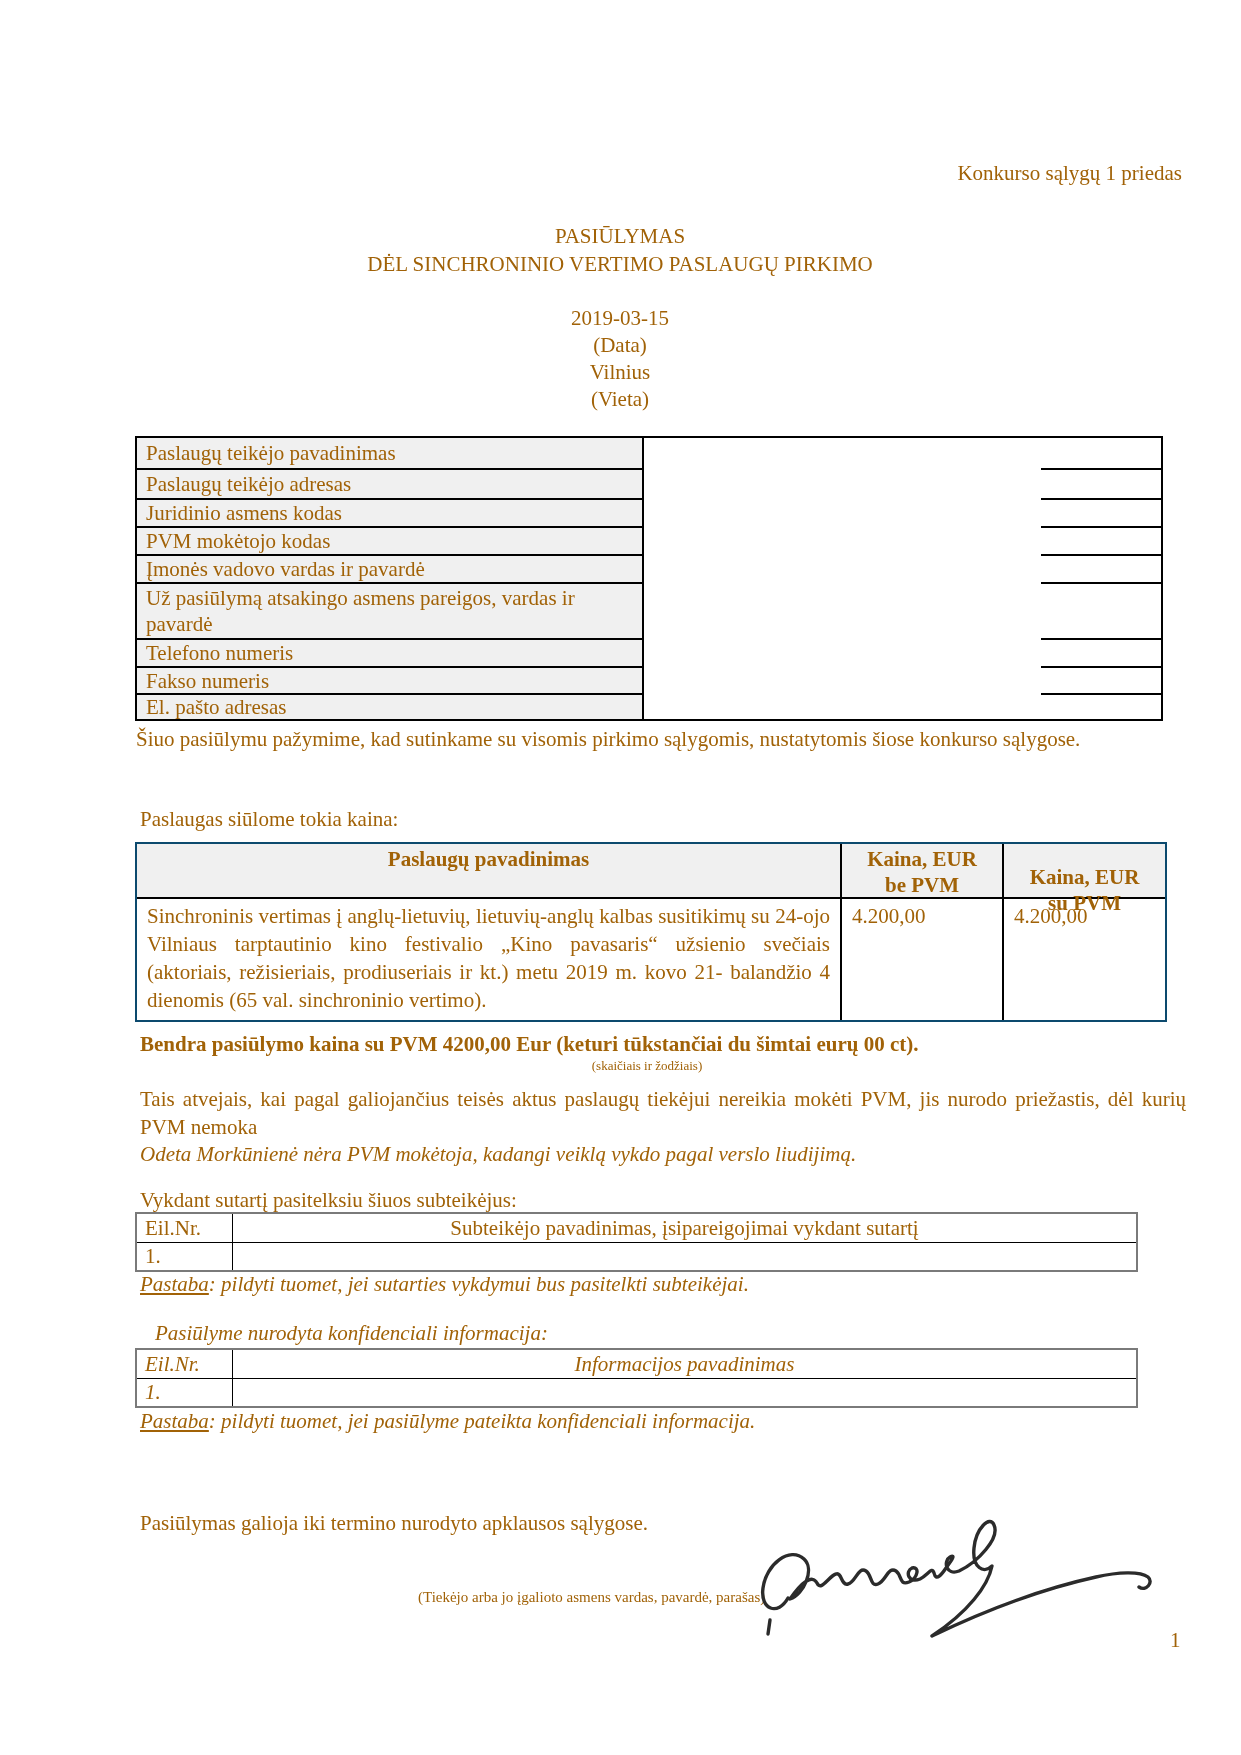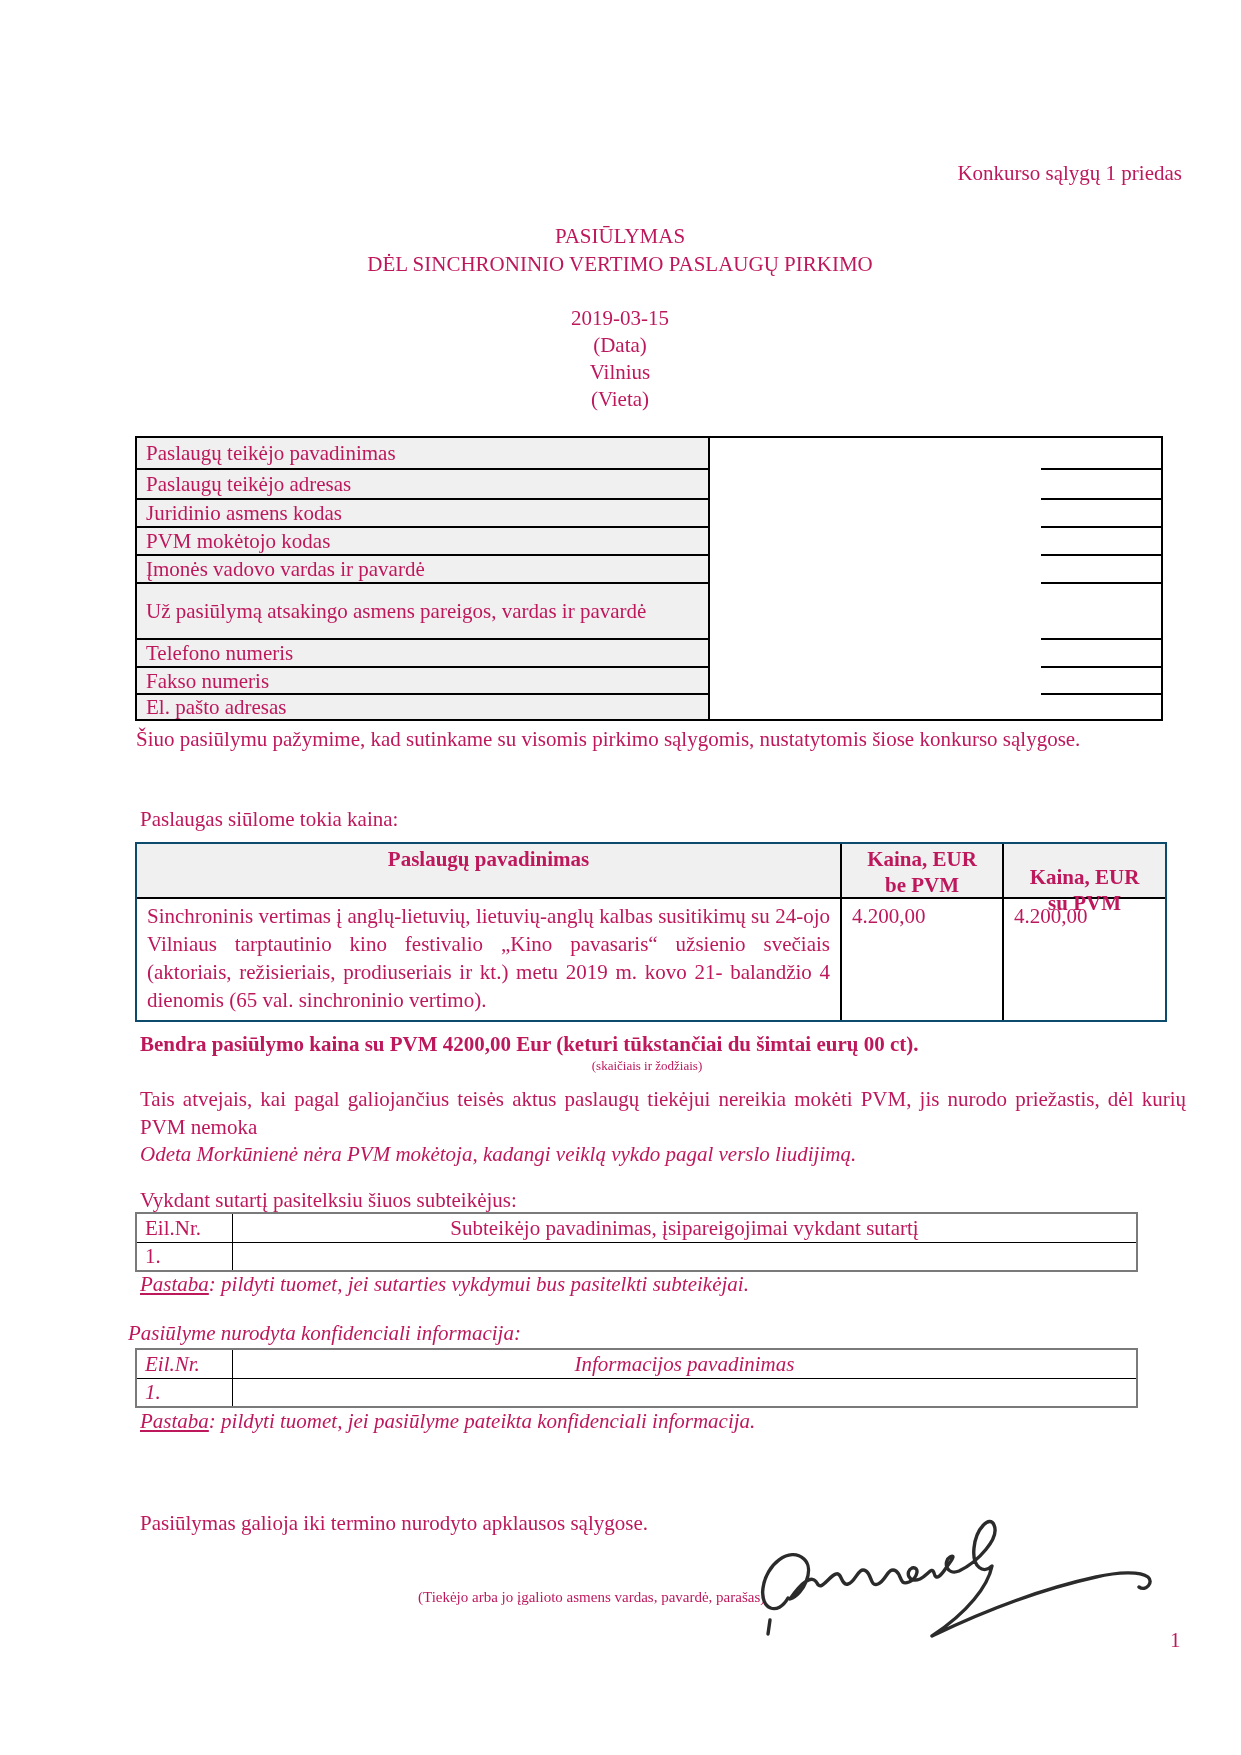--- a/index.html
+++ b/index.html
@@ -1,33 +1,33 @@
 <!DOCTYPE html>
 <html lang="lt"><head>
 <meta charset="utf-8">
 <style>
   html,body { margin:0; padding:0; background:#888; }
   .page {
     position:relative; width:1241px; height:1755px; margin:0 auto;
     background:#ffffff; overflow:hidden;
     font-family:"Liberation Serif","DejaVu Serif",serif;
-    color:#be185d; font-size:21px; line-height:27px;
+    color:#a16207; font-size:21px; line-height:27px;
   }
   .abs { position:absolute; }
 
   
   .annex { top:160px; right:59px; text-align:right; }
   .titles { top:222px; left:100px; width:1040px; text-align:center; font-weight:normal; line-height:28px; }
   .dates  { top:305px; left:100px; width:1040px; text-align:center; line-height:27px; }
 
   
   .sup-table { top:436px; left:135px; width:1028px; border:2px solid #000; box-sizing:border-box; background:#fff; }
   .sup-row { display:flex; box-sizing:border-box; }
   .sup-label {
-    width:573px; box-sizing:border-box; background:#f0f0f0;
+    width:507px; box-sizing:border-box; background:#f0f0f0;
     border-right:2px solid #000; border-bottom:2px solid #000;
     padding:0 9px; display:flex; align-items:center; line-height:26px;
   }
   .sup-row:last-child .sup-label { border-bottom:none; }
   .sup-value { flex:1; position:relative; background:#fff; }
   .fill-line { position:absolute; right:0; bottom:0; width:120px; height:0; border-bottom:2px solid #000; }
 
   
   .price-intro { top:806px; left:140px; }
   .price-table { top:842px; left:135px; width:1032px; border:2px solid #0c4a6e; box-sizing:border-box; }
@@ -55,21 +55,21 @@
   .conf-table { top:1348px; font-style:italic; }
   .st-row { display:flex; box-sizing:border-box; }
   .st-head { border-bottom:1px solid #000; }
   .st-c1 { width:96px; border-right:1px solid #000; box-sizing:border-box; padding:0 8px; line-height:27px; }
   .st-c2 { flex:1; padding:0 10px; line-height:27px;text-align:center; }
   .st-head .st-c1, .st-head .st-c2 { line-height:28px; }
 
   .note { font-style:italic; }
   .note .note-label { text-decoration:underline; }
   .sub-note { top:1271px; left:140px; }
-  .conf-intro { top:1320px; left:128px; font-style:italic; }
+  .conf-intro { top:1320px; left:155px; font-style:italic; }
   .conf-note { top:1408px; left:140px; }
 
   .validity { top:1510px; left:140px; }
   .sig-caption { top:1589px; left:418px; font-size:15px; line-height:17px; }
   .signature { top:1516px; left:746px; width:424px; height:138px; }
   .page-num { top:1627px; left:1170px; }
 </style>
 </head>
 <body>
 

